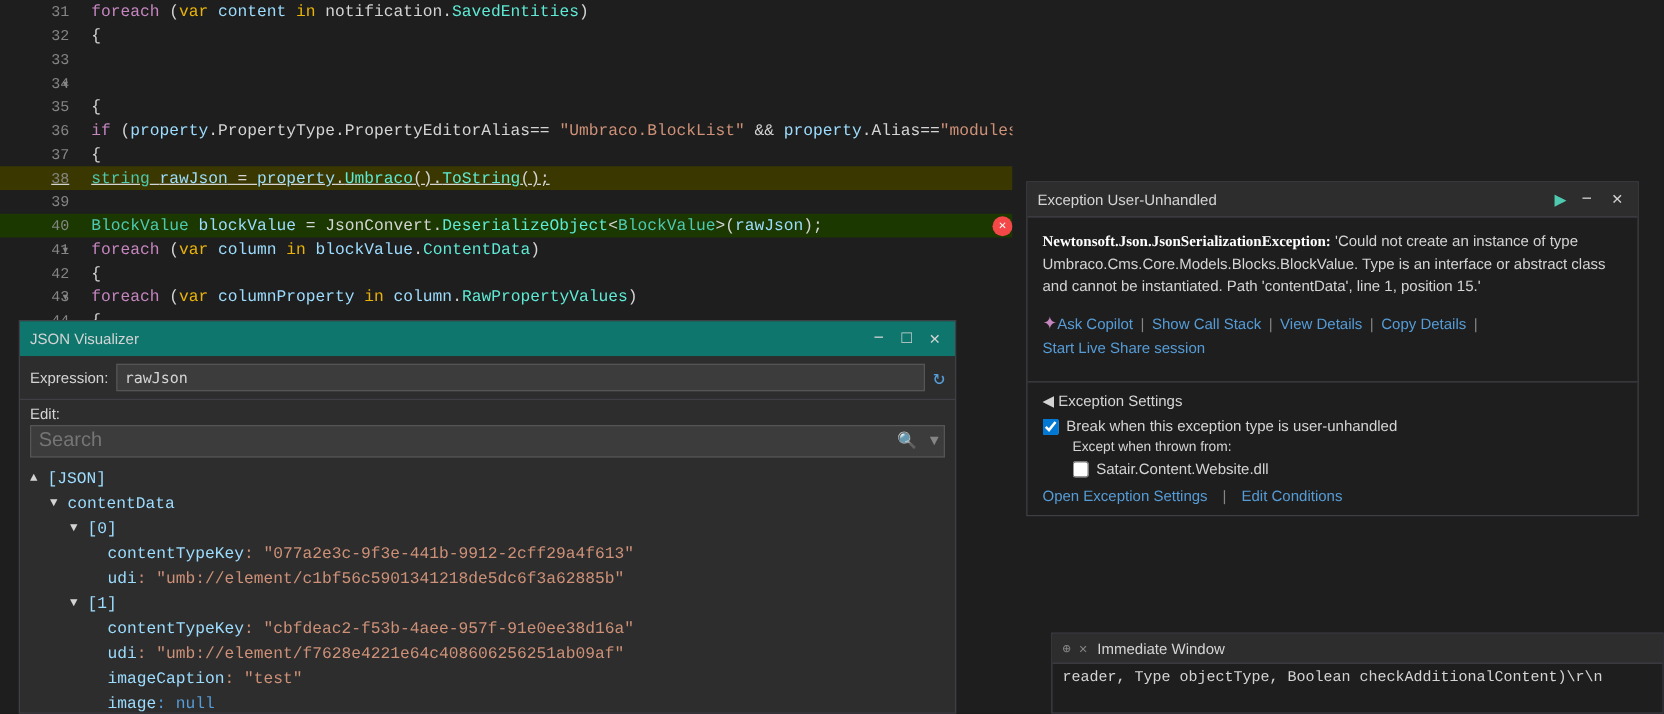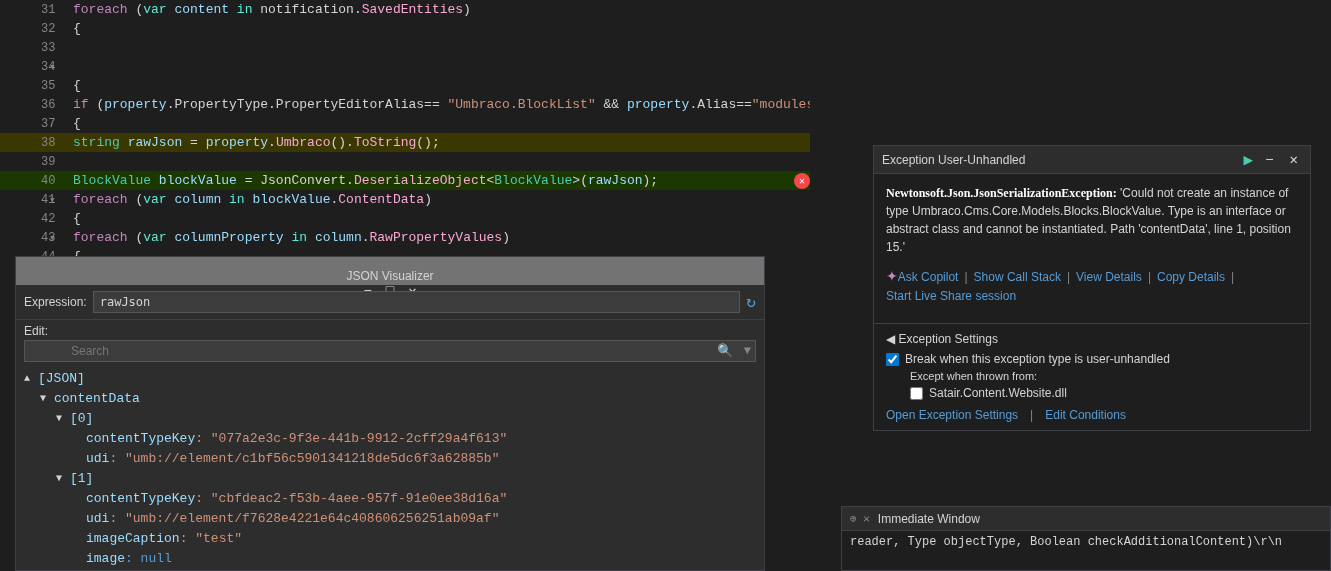--- a/index.html
+++ b/index.html
@@ -52,30 +52,31 @@
       color: #858585;
       flex-shrink: 0;
       font-size: 11px;
     }
 
     .line-content {
       flex: 1;
       padding-left: 4px;
     }
 
-    .kw { color: #5eead4; }
+    .kw { color: #eab308; }
     .kw2 { color: #c586c0; }
     .str { color: #ce9178; }
     .type { color: #4ec9b0; }
     .var-name { color: #9cdcfe; }
-    .method { color: #f9a8d4; }
+    .method { color: #5eead4; }
     .comment { color: #57a64a; }
 
     .line-highlight-yellow {
       background: #3a3800;
+      text-decoration: underline;
     }
     .line-highlight-green {
       background: #1a3800;
     }
     .line-err-dot {
       width: 16px;
       height: 16px;
       background: #f44747;
       border-radius: 50%;
       display: inline-flex;
@@ -93,27 +94,26 @@
       top: 256px;
       left: 15px;
       width: 750px;
       height: 315px;
       background: #2d2d2d;
       border: 1px solid #3f3f46;
       z-index: 10;
     }
 
     .json-panel-title-bar {
-      background: #737373;
+      background: #0f766e;
       height: 28px;
       display: flex;
       align-items: center;
       padding: 12px 8px;
       justify-content: space-between;
-      flex-direction: column;
     }
 
     .json-panel-title {
       color: #d4d4d4;
       font-size: 12px;
       font-family: 'Segoe UI', sans-serif;
     }
 
     .title-bar-controls {
       display: flex;
@@ -176,23 +176,22 @@
       border: 1px solid #555;
     }
 
     .search-input {
       flex: 1;
       background: transparent;
       border: none;
       color: #ffffff;
       padding: 3px 6px;
       font-family: 'Segoe UI', sans-serif;
-      font-size: 12px;
+      font-size: 16px;
       outline: none;
-      margin-left: 40px;
     }
 
     .search-icon {
       color: #858585;
       padding: 0 6px;
       font-size: 13px;
     }
 
     .json-tree {
       overflow-y: auto;
@@ -226,21 +225,21 @@
     
     .json-tree::-webkit-scrollbar { width: 10px; }
     .json-tree::-webkit-scrollbar-track { background: #2d2d2d; }
     .json-tree::-webkit-scrollbar-thumb { background: #555; }
 
     
     .exception-panel {
       position: absolute;
       top: 145px;
       right: 20px;
-      width: 438px;
+      width: 490px;
       background: #1e1e1e;
       border: 1px solid #3f3f46;
       z-index: 10;
     }
 
     .exc-title-bar {
       background: #2d2d2d;
       height: 28px;
       display: flex;
       align-items: center;

